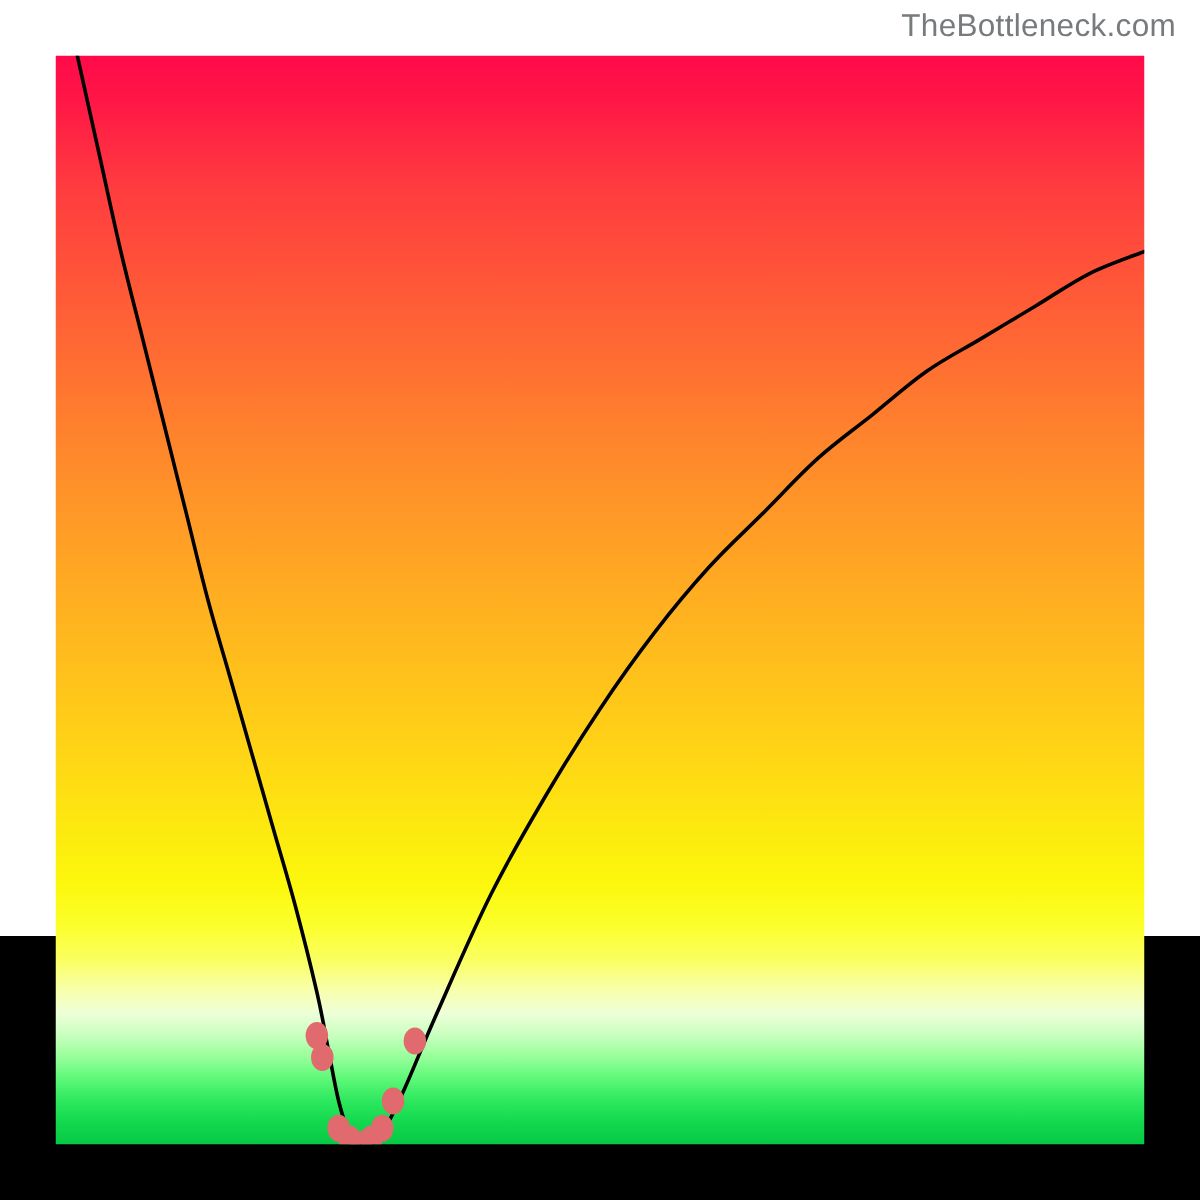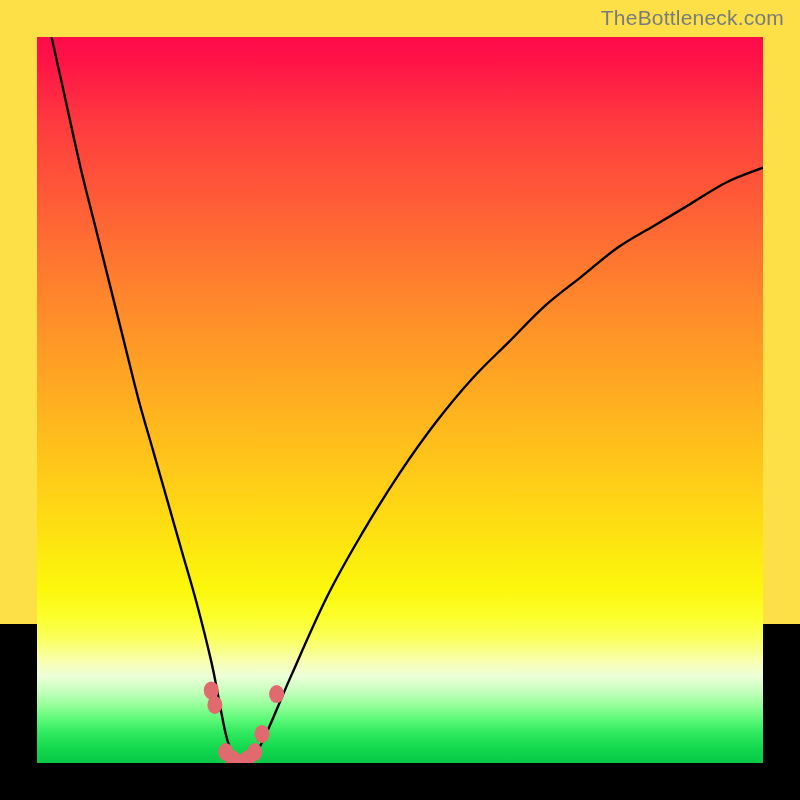--- a/index.html
+++ b/index.html
@@ -8,21 +8,21 @@
     width: 800px;
     height: 800px;
     background: #000;
     overflow: hidden;
     font-family: Arial, Helvetica, sans-serif;
   }
   .frame {
     position: absolute;
     left: 0; top: 0;
     width: 800px; height: 624px;
-    background: #fde047;
+    background: #ffffff;
   }
   .plot-area {
     position: absolute;
     left: 37px;
     top: 37px;
     width: 726px;
     height: 726px;
     overflow: hidden;
   }
   .gradient {

